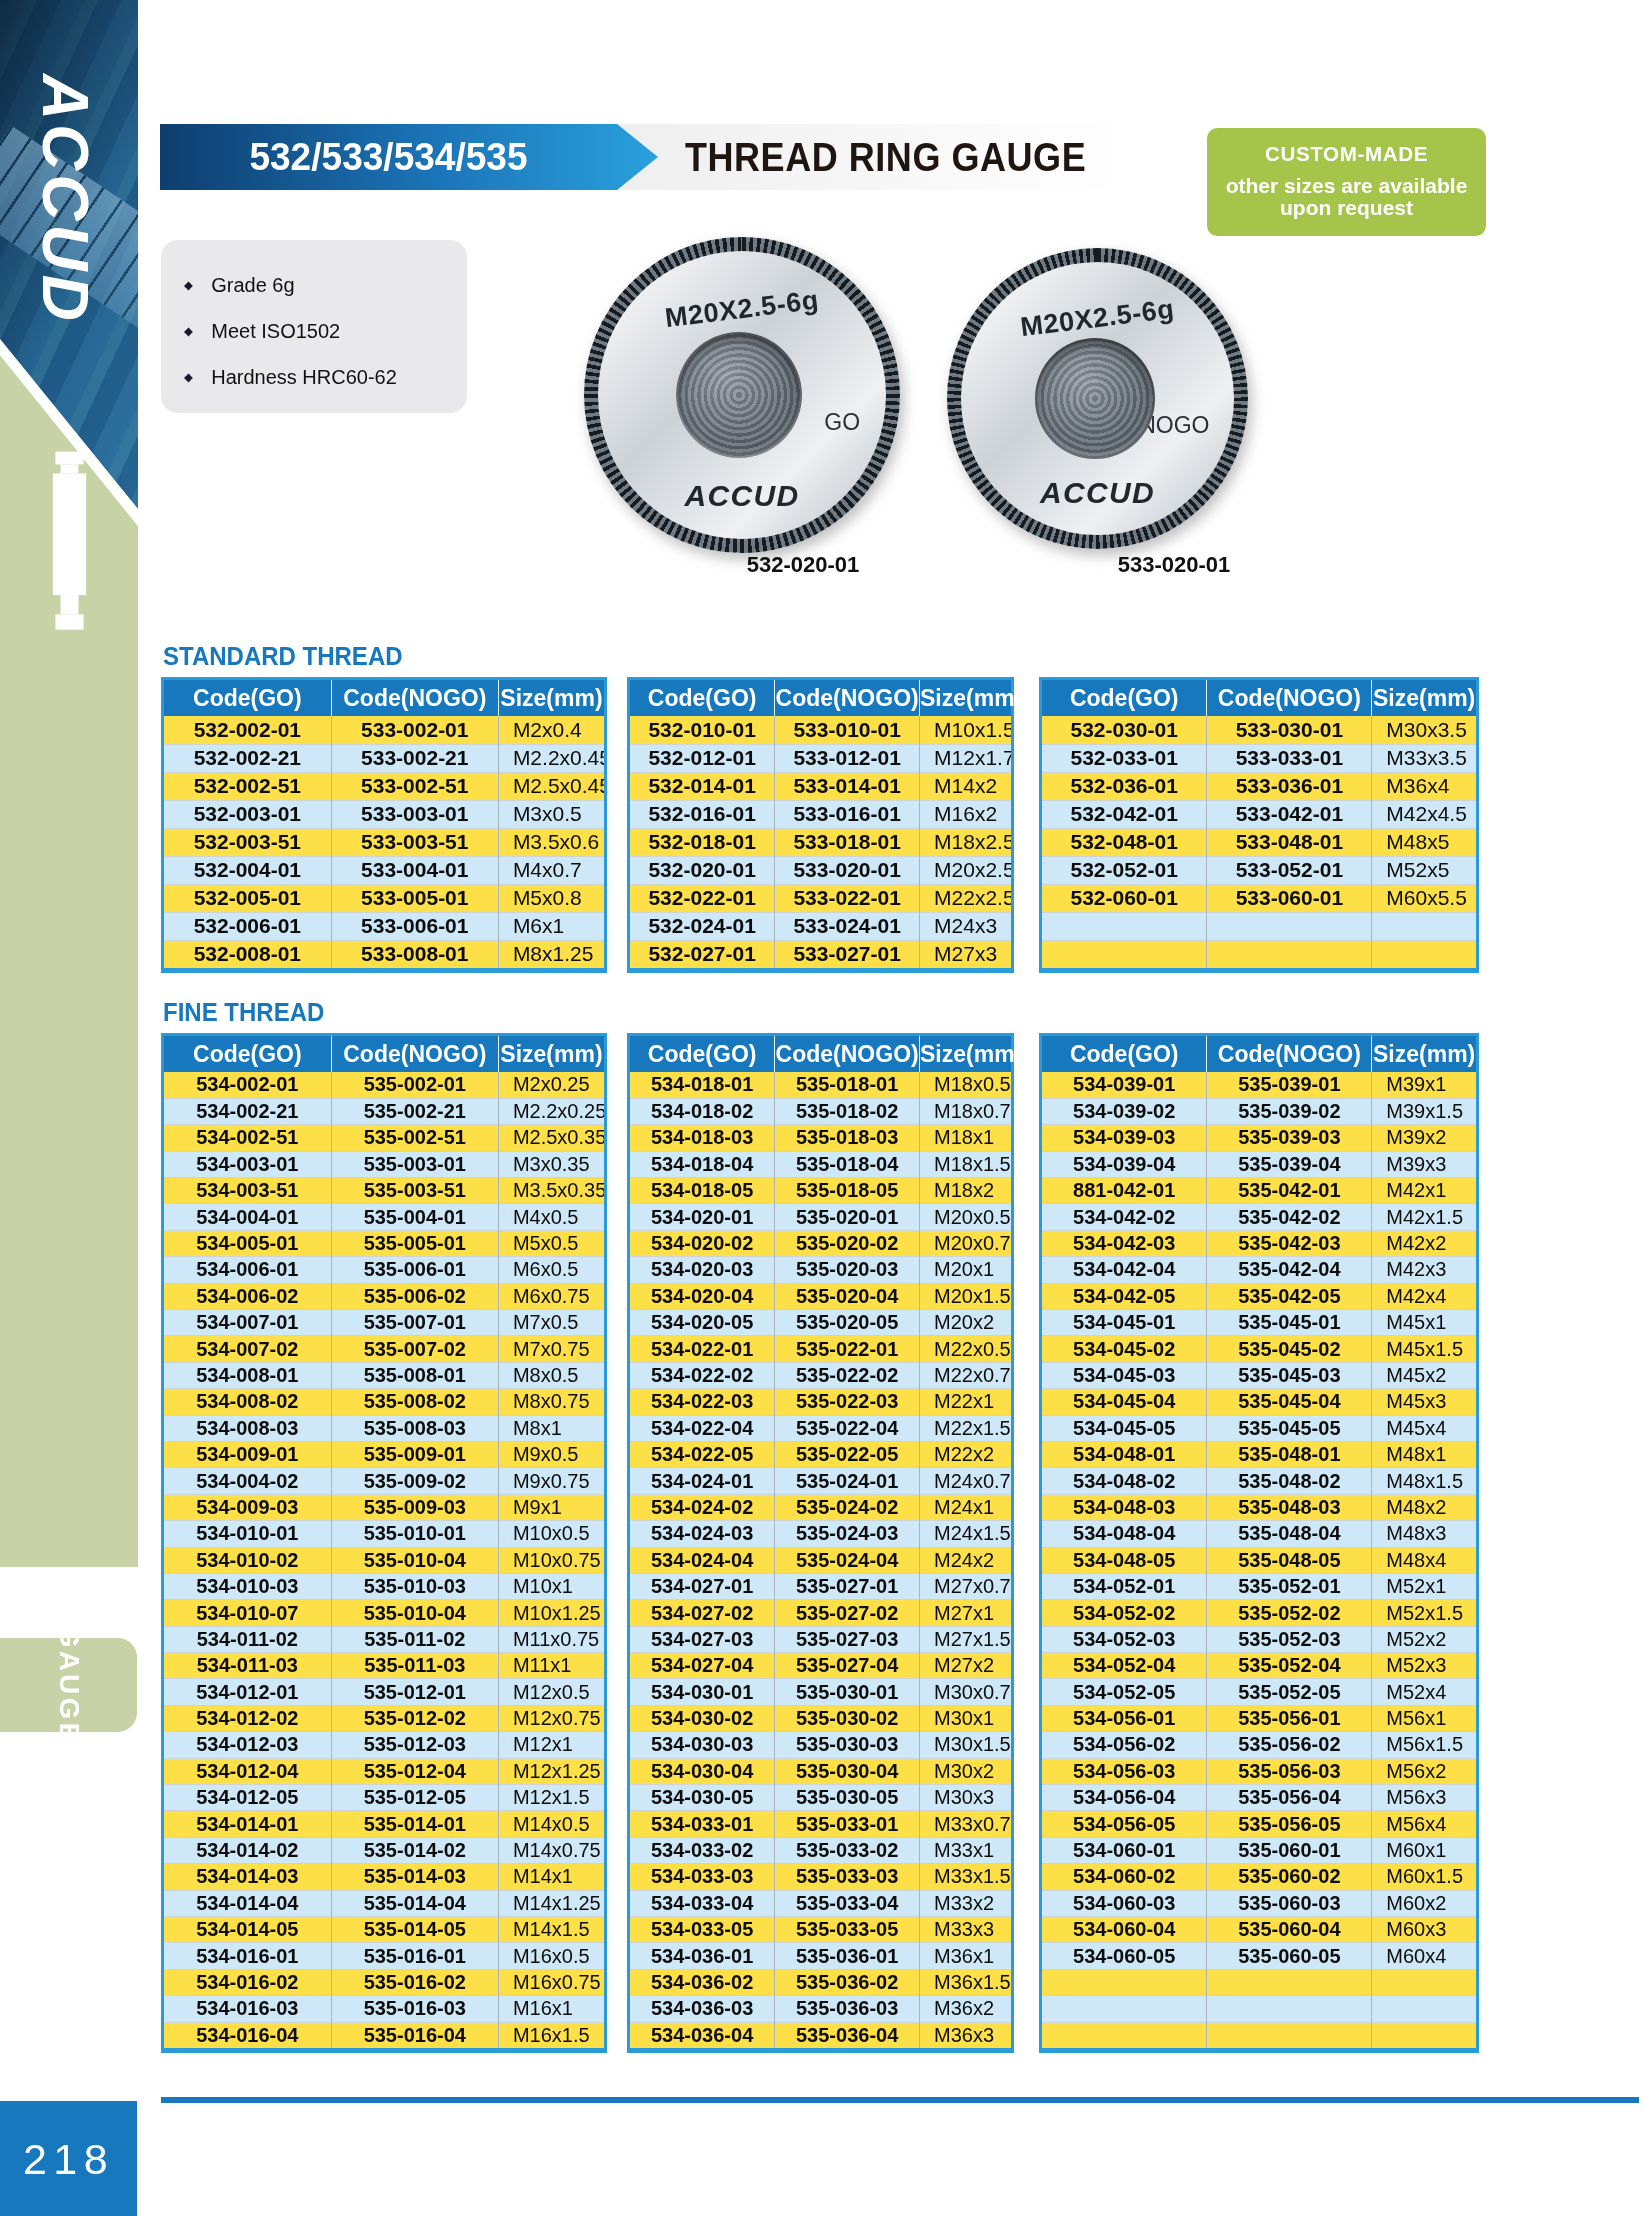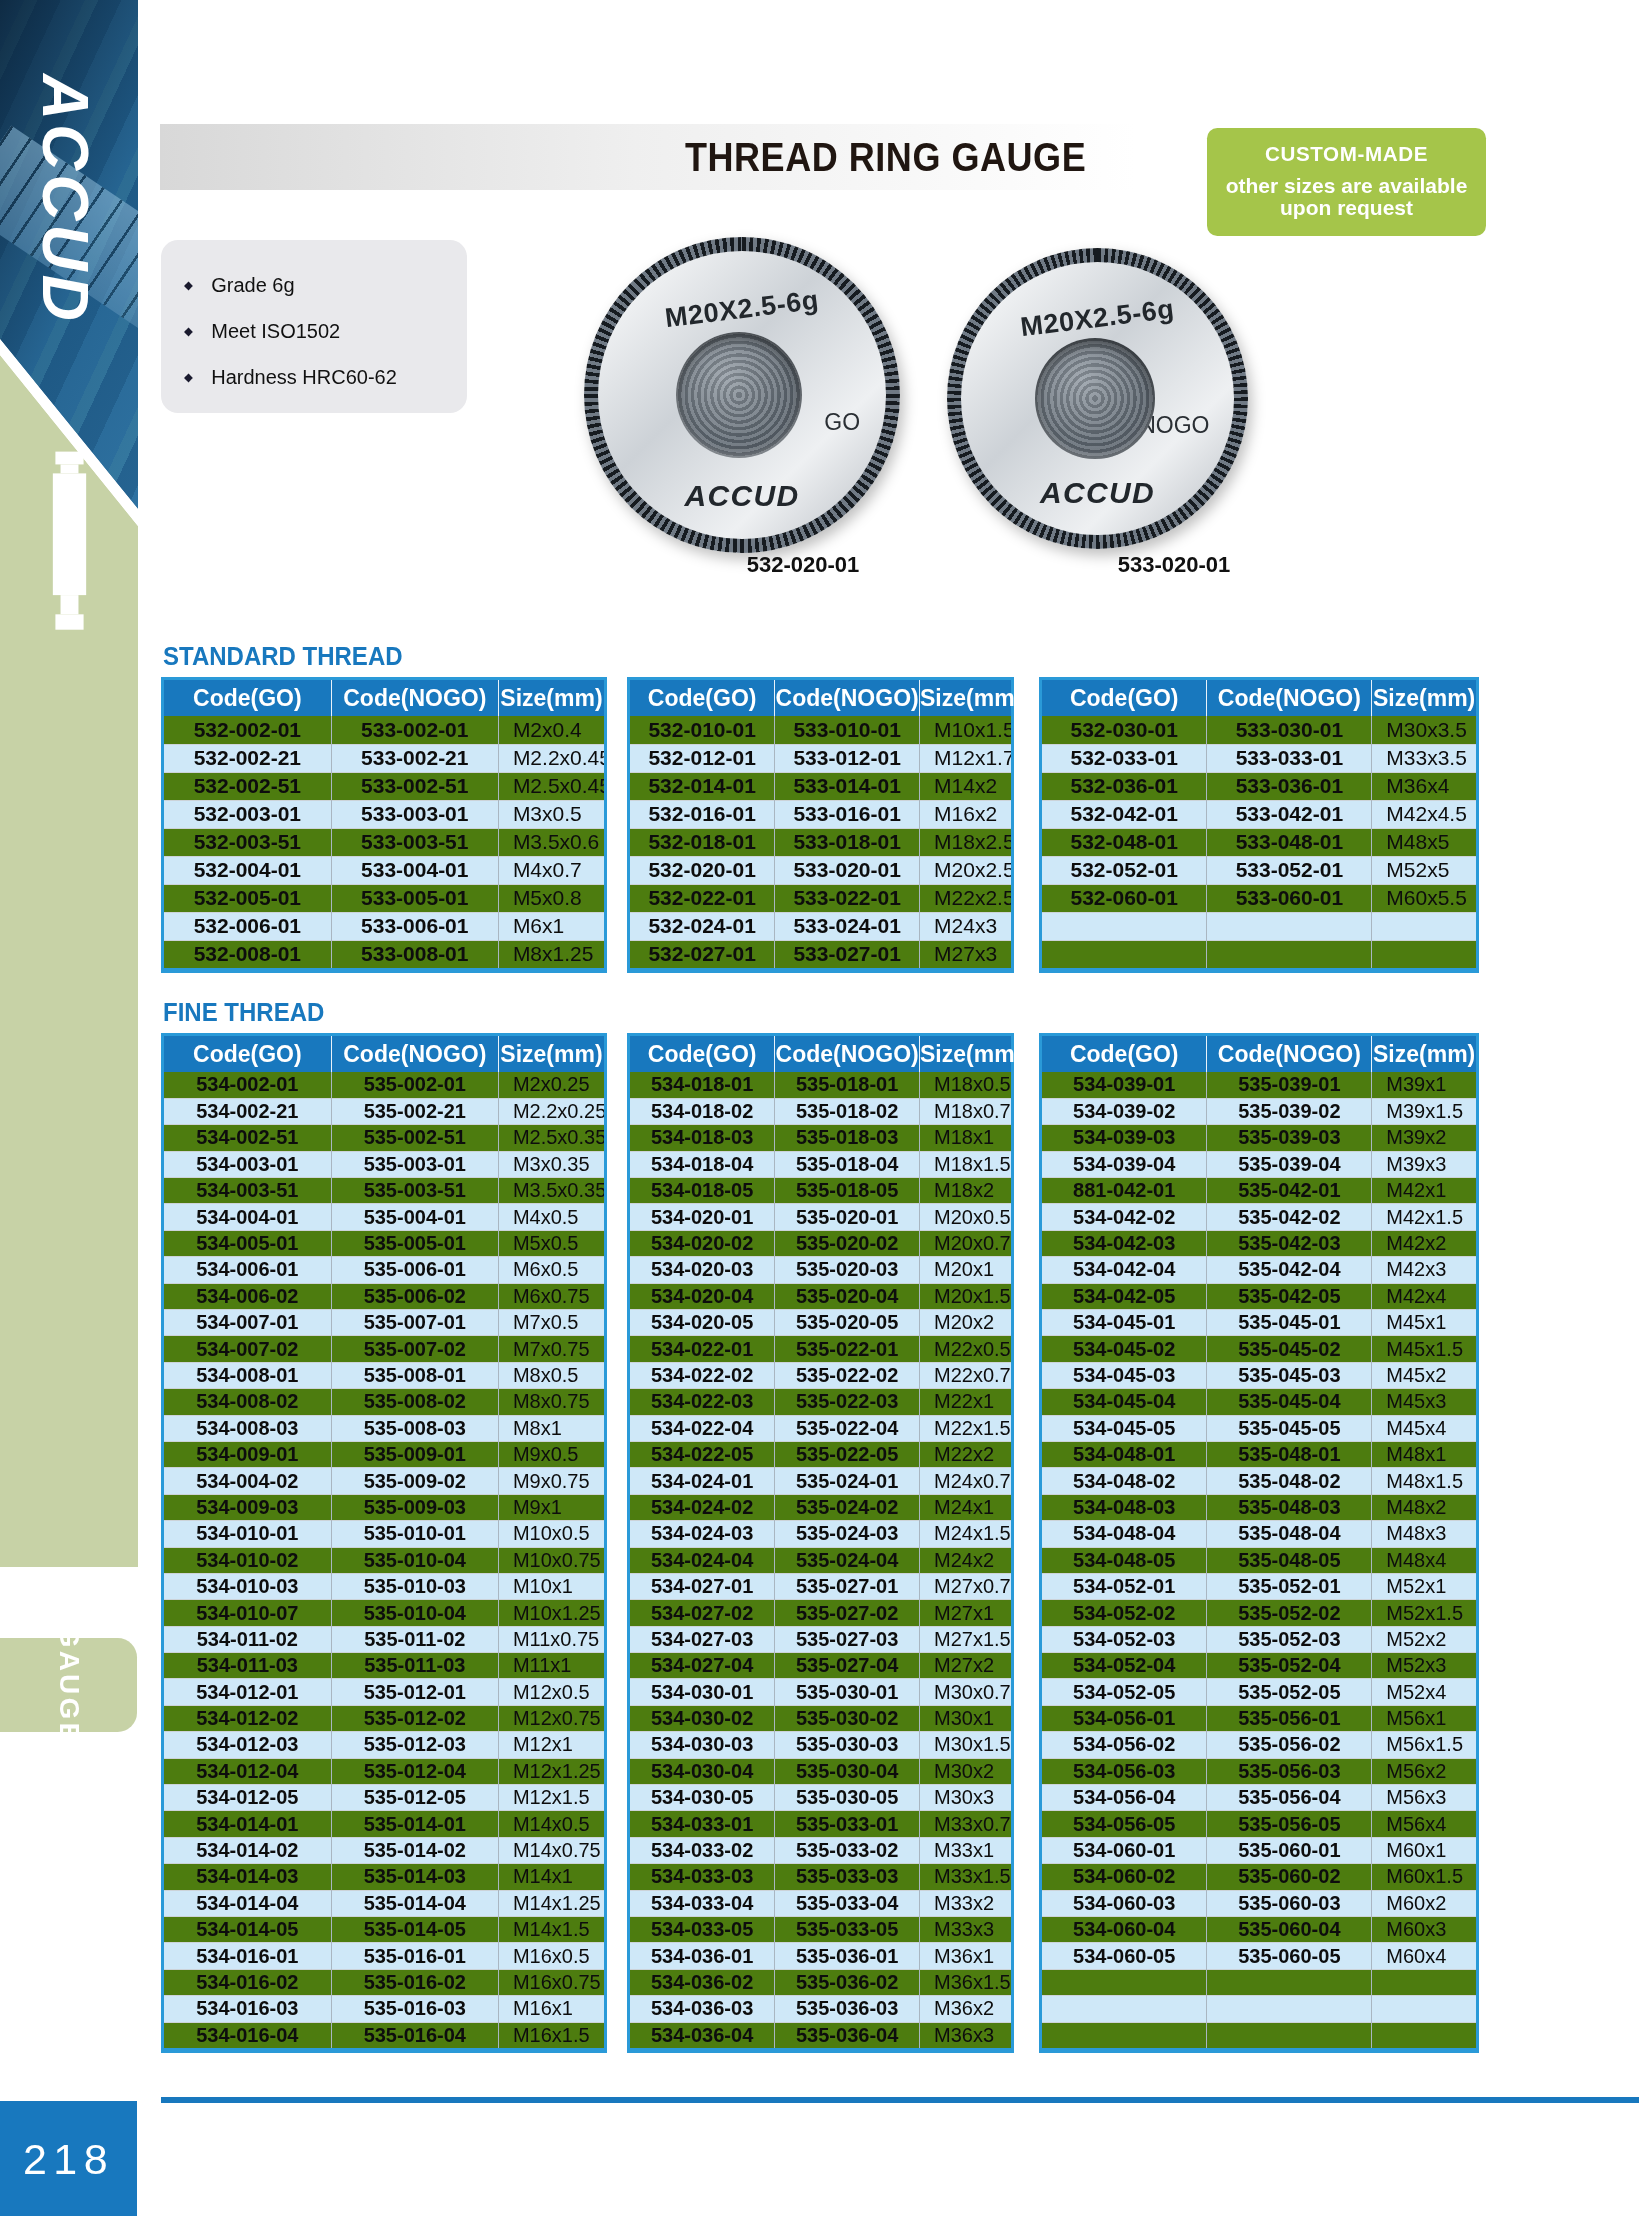--- a/index.html
+++ b/index.html
@@ -79,21 +79,21 @@
   .ring2 { left:947px; top:248px; width:301px; height:301px; }
   .ring-caption { position:absolute; width:258px; text-align:center; top:552px;
     font-size:22px; font-weight:bold; color:#111; }
   .cap1 { left:674px; } .cap2 { left:1045px; }
 
   
   .section-title { position:absolute; left:163px; font-size:25px; font-weight:bold;
     letter-spacing:0; transform:scaleX(.96); transform-origin:left center; }
   .st-std { top:642px; } .st-fine { top:998px; }
 
-  .twrap { position:absolute; border:3.2px solid #2a9ad8; border-bottom-width:5.2px; background:#4d7c0f; }
+  .twrap { position:absolute; border:3.2px solid #2a9ad8; border-bottom-width:5.2px; background:#fde047; }
   .std .twrap { top:677px; }
   .fine .twrap { top:1033px; }
   .twrap.c0 { left:161px; width:446px; }
   .twrap.c1 { left:627px; width:387px; }
   .twrap.c2 { left:1039px; width:440px; }
 
   table.gtable { width:100%; border-collapse:collapse; table-layout:fixed; }
   .gtable th { background:#1878be; color:#fff; font-size:23px; font-weight:bold;
     height:36px; text-align:center; border-left:1.3px solid #e8f2fa; }
   .gtable th:first-child { border-left:none; }
@@ -134,20 +134,23 @@
     </div>
     <div class="gauge-tab" style="background:#c7d2a6;">
       <span>GAUGE</span>
     </div>
     <div class="page-num-box" style="background:#1878be;">
       <span>218</span>
     </div>
   </div>
 
   <div class="gray-strip"></div>
+  <div class="banner">
+    <span>532/533/534/535</span>
+  </div>
   <div class="page-title">THREAD RING GAUGE</div>
   <div class="badge" style="background:#a5c54a;">
     <div class="badge-title">CUSTOM-MADE</div>
     <div class="badge-line first">other sizes are available</div>
     <div class="badge-line">upon request</div>
   </div>
 
   <div class="features">
     <div class="feature">
       <span class="bullet">◆</span>

